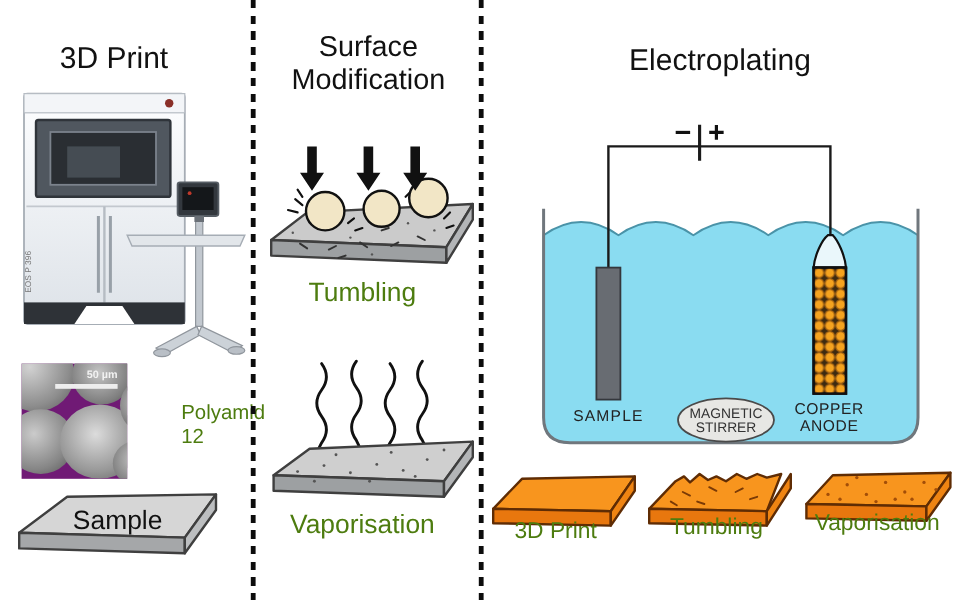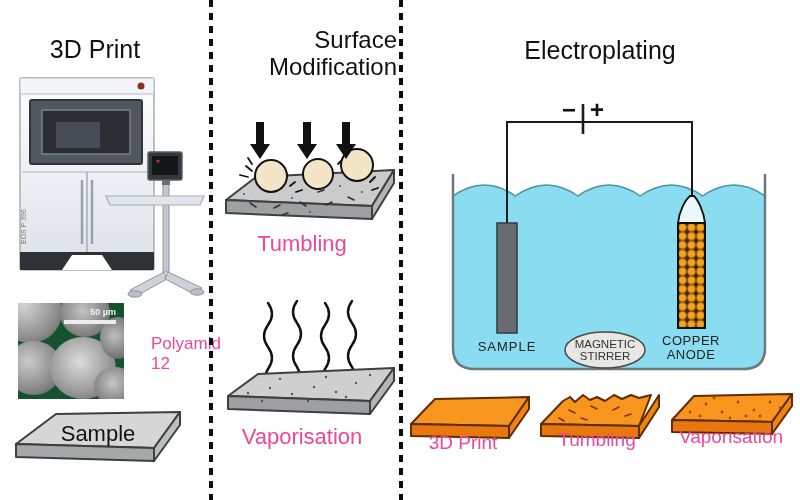--- a/index.html
+++ b/index.html
@@ -1,20 +1,20 @@
 <!DOCTYPE html>
 <html><head>
 <meta charset="utf-8">
 <style>
   html,body{margin:0;padding:0;}
   body{font-family:"Liberation Sans",sans-serif;background:#fff;}
   #stage{position:relative;width:800px;height:500px;background:#fff;overflow:hidden;}
   .abs{position:absolute;}
   .title{font-size:25px;color:#111;text-align:center;line-height:27px;}
-  .label{color:#ec4899;text-align:center;}
+  .label{color:#4d7c0f;text-align:center;}
   .divider{position:absolute;top:0;bottom:0;width:4px;
     background:repeating-linear-gradient(180deg,#0c0c0c 0 7px,transparent 7px 13px);}
   .blob{position:absolute;border-radius:50%;}
   svg{display:block;}
   .svgtxt{font-family:"Liberation Sans",sans-serif;}
 </style>
 </head>
 <body>
 
 <div id="stage">
@@ -51,21 +51,21 @@
         <rect x="138" y="80" width="26" height="19" fill="#14171a"></rect>
         <circle cx="144" cy="85" r="1.6" fill="#c0392b"></circle>
         <rect x="148" y="104" width="8" height="5" fill="#6a7077"></rect>
         <polygon points="150,196 116,214 124,219 153,203" fill="#ccd2d8" stroke="#90969d" stroke-width="1"></polygon>
         <polygon points="154,196 188,212 180,218 151,203" fill="#ccd2d8" stroke="#90969d" stroke-width="1"></polygon>
         <ellipse cx="121" cy="218" rx="7" ry="3.2" fill="#b9bfc6" stroke="#90969d" stroke-width="1"></ellipse>
         <ellipse cx="183" cy="216" rx="7" ry="3.2" fill="#b9bfc6" stroke="#90969d" stroke-width="1"></ellipse>
       </g>
     </svg>
 
-    <div class="abs" style="left:18px;top:303px;width:106px;height:96px;background:#14532d;overflow:hidden;">
+    <div class="abs" style="left:18px;top:303px;width:88px;height:96px;background:#701a75;overflow:hidden;">
       <div class="blob" style="left:-20px;top:-22px;width:64px;height:62px;background:radial-gradient(circle at 42% 40%,#d2d2d2,#8d8d8d 62%,#565656);"></div>
       <div class="blob" style="left:42px;top:-14px;width:50px;height:48px;background:radial-gradient(circle at 45% 45%,#c4c4c4,#7f7f7f 65%,#4c4c4c);"></div>
       <div class="blob" style="left:-12px;top:38px;width:56px;height:54px;background:radial-gradient(circle at 40% 38%,#cbcbcb,#868686 62%,#505050);"></div>
       <div class="blob" style="left:32px;top:34px;width:66px;height:62px;background:radial-gradient(circle at 45% 40%,#dcdcdc,#979797 60%,#585858);"></div>
       <div class="blob" style="left:82px;top:14px;width:36px;height:42px;background:radial-gradient(circle at 40% 45%,#bdbdbd,#777 65%,#444);"></div>
       <div class="blob" style="left:76px;top:64px;width:42px;height:38px;background:radial-gradient(circle at 45% 42%,#c6c6c6,#808080 64%,#4a4a4a);"></div>
       <div class="abs" style="right:8px;top:4px;color:#f2f2f2;font-size:9px;font-weight:bold;">50 µm</div>
       <div class="abs" style="right:8px;top:17px;width:52px;height:4px;background:#ededed;"></div>
     </div>
 
@@ -78,21 +78,21 @@
         <polygon points="144,44 170,8 170,21 144,57" fill="#bcbec0"></polygon>
       </g>
       <text class="svgtxt" x="88" y="37" text-anchor="middle" font-size="22" fill="#111">Sample</text>
     </svg>
   </div>
 
   <div class="divider" style="left:209px;"></div>
   <div class="divider" style="left:399px;"></div>
 
   <div class="abs" style="left:213px;top:0;width:186px;height:500px;">
-    <div class="abs title" style="left:4px;top:26px;width:180px;font-size:24px;text-align:right;">Surface Modification</div>
+    <div class="abs title" style="left:4px;top:26px;width:180px;font-size:24px;">Surface Modification</div>
 
     <svg class="abs" style="left:9px;top:120px;" width="178" height="112" viewBox="0 0 178 112">
       <g stroke="#3f3f3f" stroke-width="2" stroke-linejoin="round">
         <polygon points="4,80 34,57 172,50 150,86" fill="#cbcbcb"></polygon>
         <polygon points="4,80 150,86 150,99 4,93" fill="#9da0a2"></polygon>
         <polygon points="150,86 172,50 172,63 150,99" fill="#b3b5b7"></polygon>
       </g>
 
       <g stroke="#333" stroke-width="1.6" stroke-linecap="round">
         <line x1="28" y1="83" x2="34" y2="87"></line>

